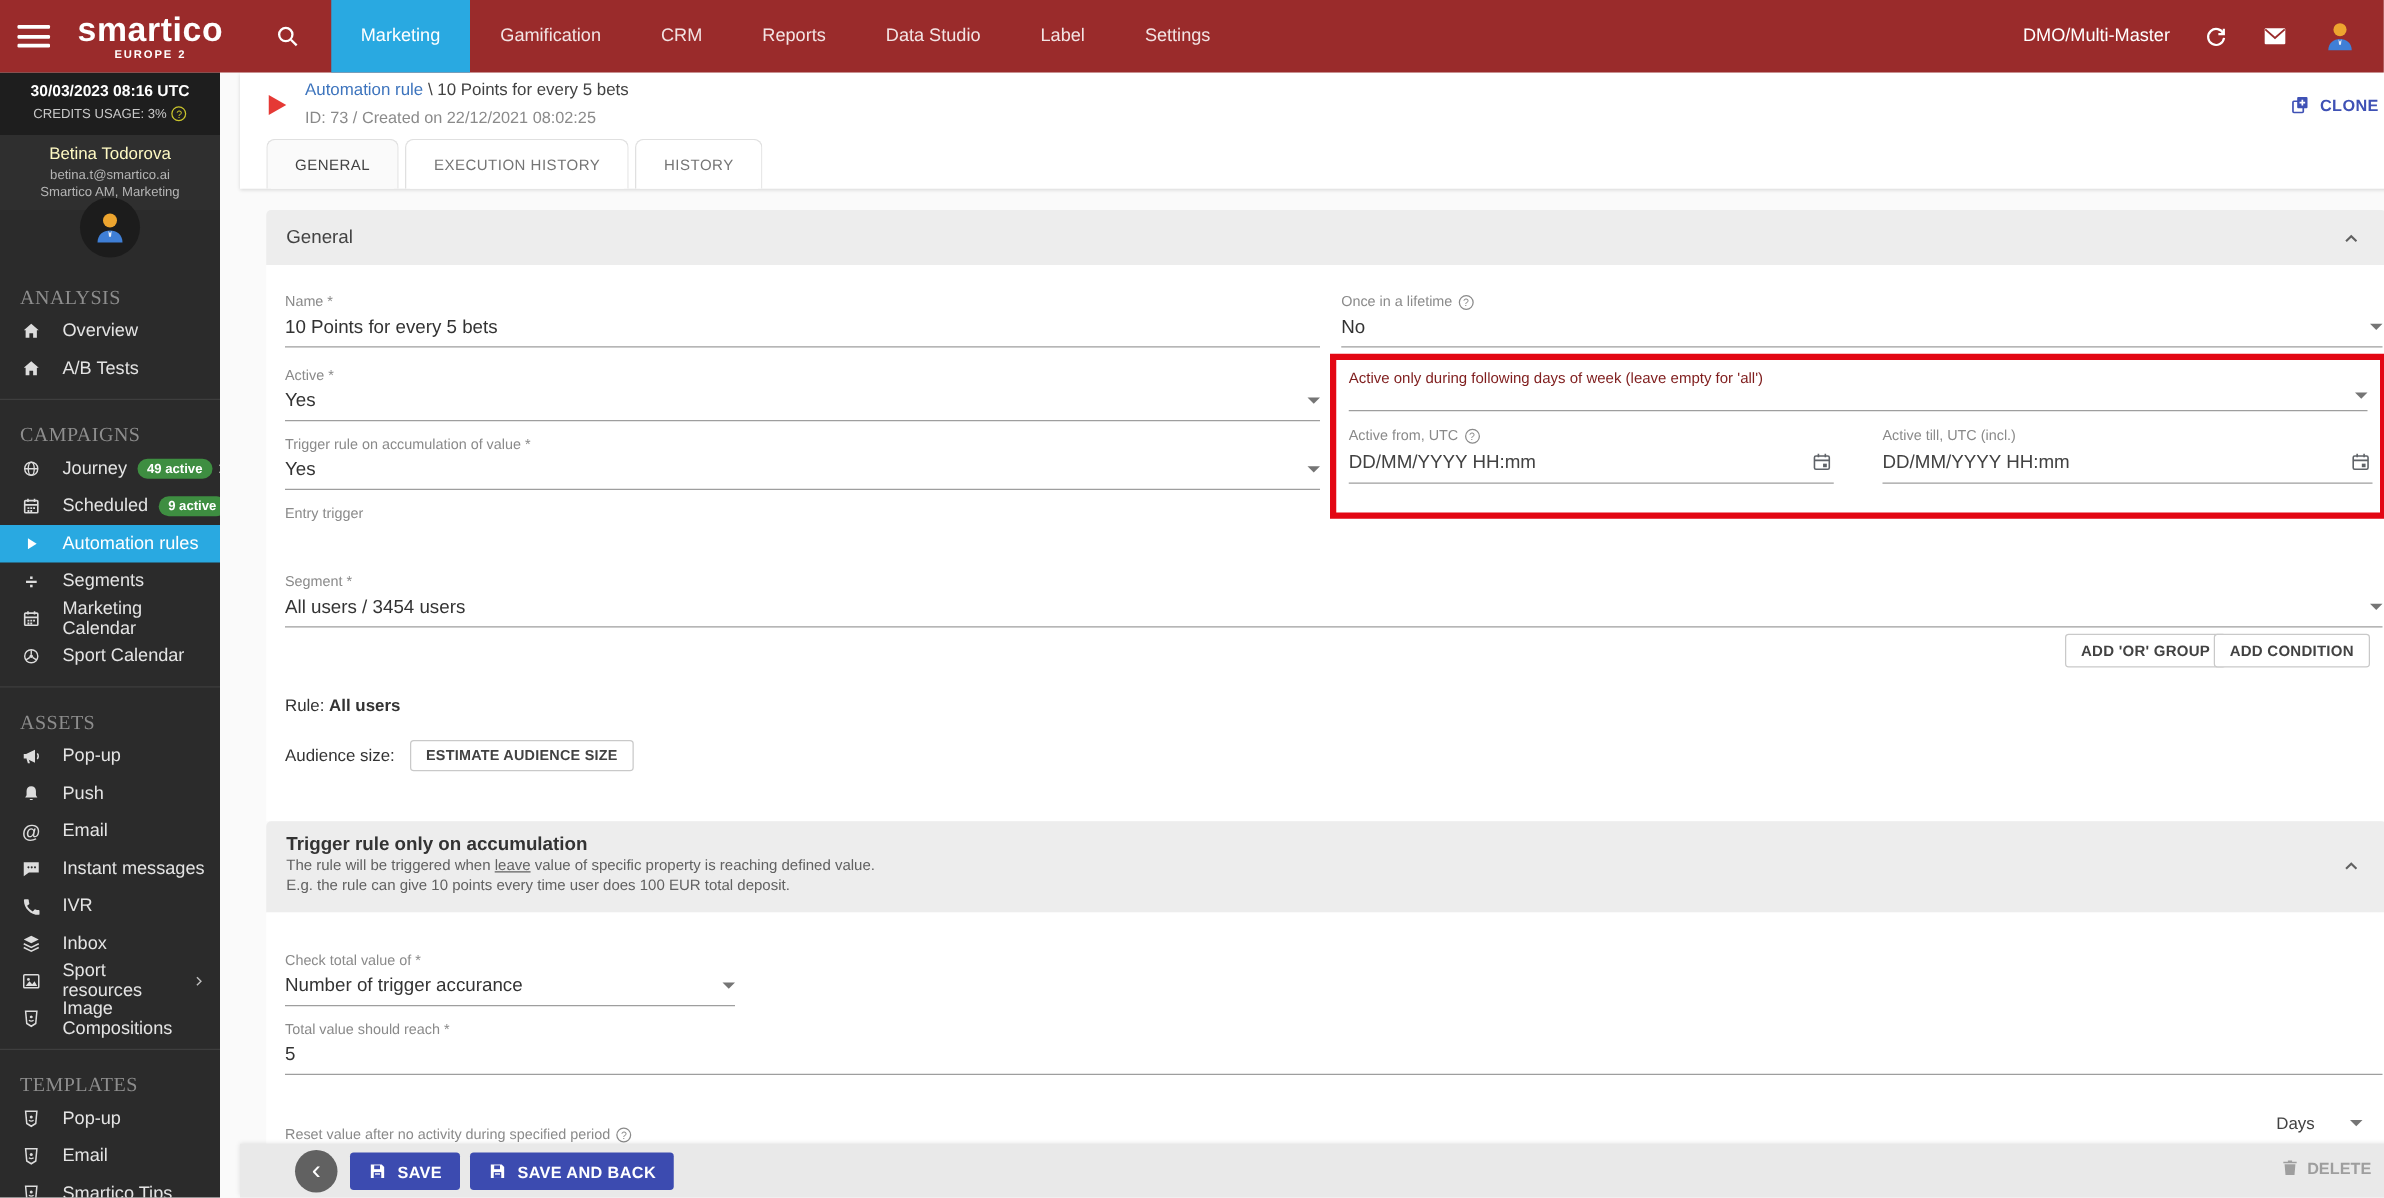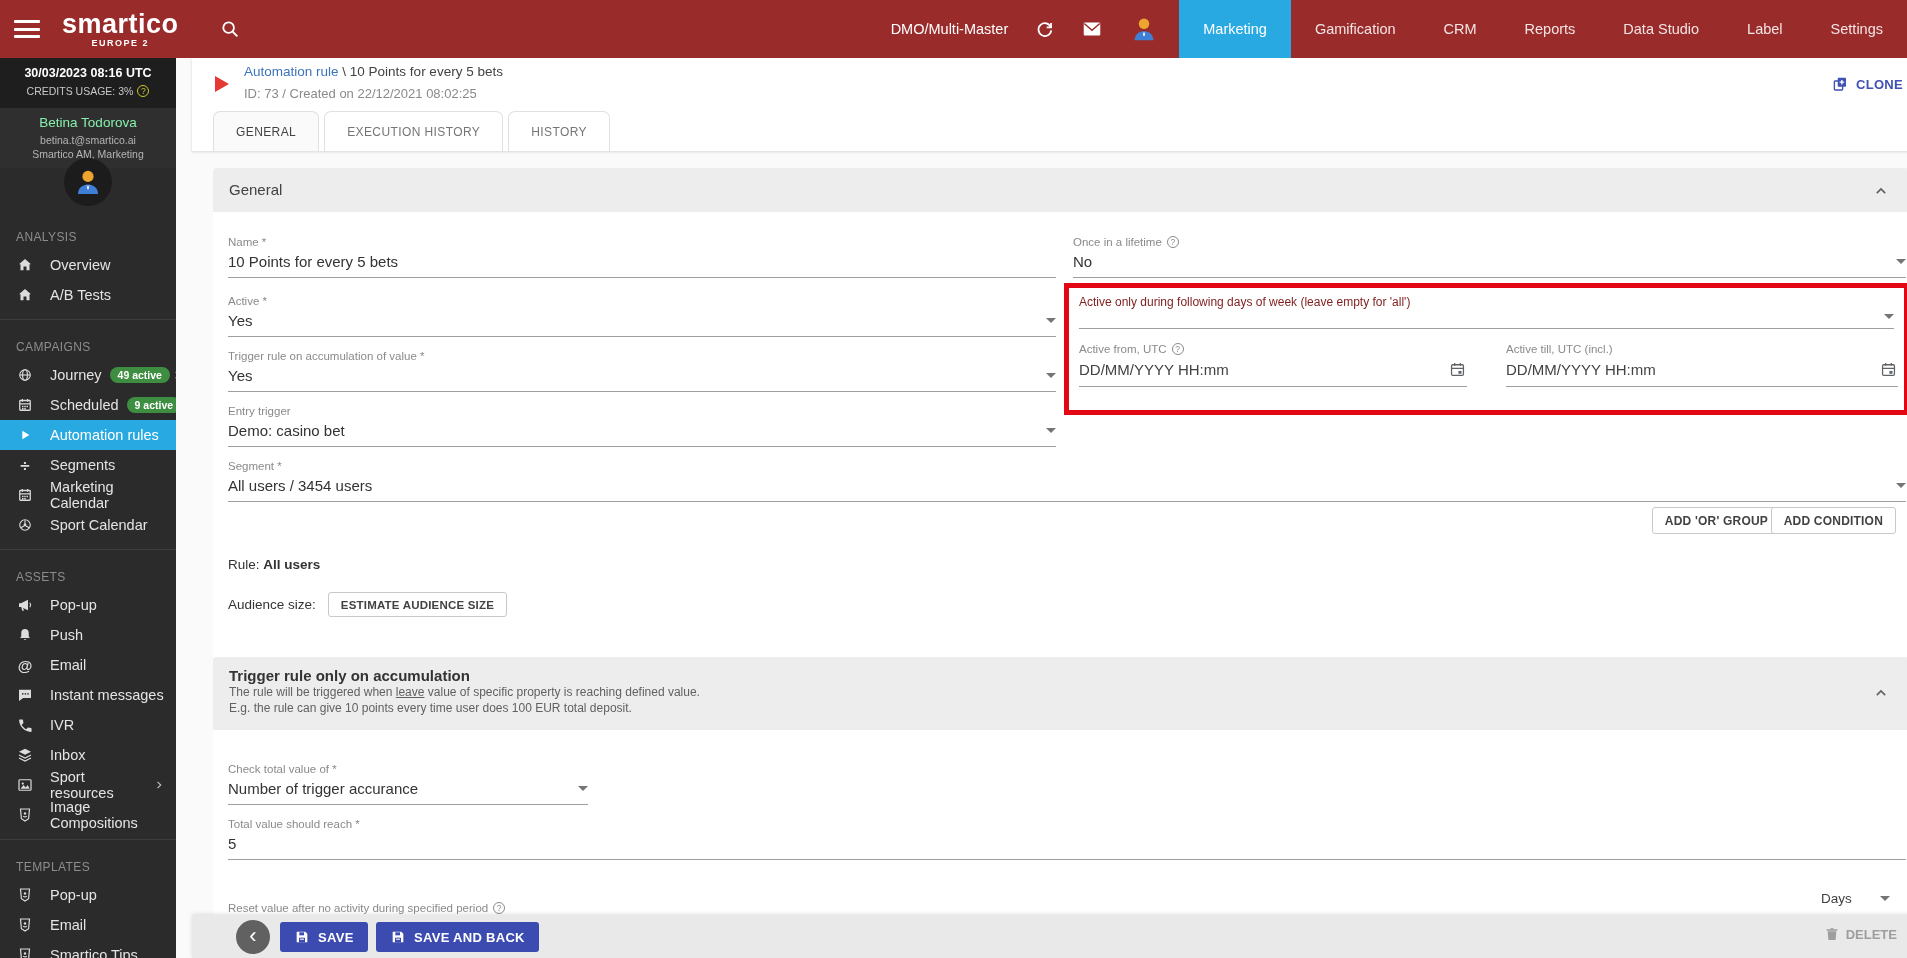--- a/index.html
+++ b/index.html
@@ -21,26 +21,26 @@
   .hicon { display:flex; cursor:pointer; }
 
   
   #sidebar { position:absolute; left:0; top:58px; width:176px; height:900px; background:#2b2b2b; overflow:hidden; z-index:20; }
   #sb-top { position:absolute; left:0; top:0; width:176px; height:50px; background:#1e1e1e; text-align:center; }
   #sb-date { color:#fff; font-size:12.5px; font-weight:bold; padding-top:8px; }
   #sb-credits { color:#c9c9c9; font-size:10.5px; margin-top:5px; display:flex; justify-content:center; align-items:center; gap:4px; }
   .qmark { display:inline-flex; width:12px; height:12px; border-radius:50%; border:1px solid #8a8a8a; color:#8a8a8a; font-size:8.5px; align-items:center; justify-content:center; flex:0 0 auto; }
   .qmark.yellow { border-color:#c9c42c; color:#c9c42c; }
   #sb-user { position:absolute; left:0; top:50px; width:176px; height:60px; background:#2f2f2f; text-align:center; }
-  #sb-user .uname { color:#86efac; font-size:13.5px; padding-top:7px; }
+  #sb-user .uname { color:#fef9c3; font-size:13.5px; padding-top:7px; }
   #sb-user .uemail { color:#b5b5b5; font-size:10.5px; margin-top:4px; }
   #sb-user .urole { color:#b5b5b5; font-size:10.5px; margin-top:2px; }
   #sb-avatar { position:absolute; left:64px; top:100px; width:48px; height:48px; border-radius:50%; background:#1c1c1c; display:flex; align-items:center; justify-content:center; }
   #sb-nav { position:absolute; left:0; top:162px; width:176px; }
-  .sb-section { height:30px; padding:10px 0 0 16px; color:#8d8d8d; font-size:12px; letter-spacing:.4px; }
+  .sb-section { height:30px; padding:10px 0 0 16px; color:#8d8d8d; font-size:16px; letter-spacing:.4px;font-family:Liberation Serif, serif; }
   .sb-row { height:30px; display:flex; align-items:center; padding-left:16px; color:#e4e4e4; font-size:14.5px; cursor:pointer; }
   .sb-row .sic { width:18px; display:flex; justify-content:center; margin-right:16px; flex:0 0 auto; }
   .sb-row.active { background:#29a9e1; color:#fff; }
   .badge { margin-left:8px; background:#3e8e41; color:#fff; font-size:10.5px; font-weight:bold; padding:2px 8px; border-radius:9px; white-space:nowrap; }
   .sb-chev { margin-left:auto; margin-right:10px; display:flex; }
   .sb-div { border-top:1px solid #3e3e3e; margin:9px 0 10px 0; }
   .divglyph { font-size:17px; font-weight:bold; color:#dcdcdc; line-height:1; }
   .atglyph { font-size:15px; font-weight:bold; color:#dcdcdc; line-height:1; }
 
   
@@ -213,46 +213,46 @@
     </div>
   <div class="logoblock">
     <div class="logotext">smartico</div>
     <div class="logosub">EUROPE 2</div>
   </div>
   <div class="hsearch">
       <svg width="22" height="22">
         <use href="#i-search"></use>
       </svg>
     </div>
-  <div id="hright">
-    <span class="account">DMO/Multi-Master</span>
-    <span class="hicon">
-        <svg width="21" height="21">
-          <use href="#i-refresh"></use>
-        </svg>
-      </span>
-    <span class="hicon">
-        <svg width="22" height="22">
-          <use href="#i-mail"></use>
-        </svg>
-      </span>
-    <span class="hicon">
-        <svg width="30" height="30">
-          <use href="#i-avatar"></use>
-        </svg>
-      </span>
-  </div>
   <div id="hnav">
     <div class="navitem active">Marketing</div>
     <div class="navitem">Gamification</div>
     <div class="navitem">CRM</div>
     <div class="navitem">Reports</div>
     <div class="navitem">Data Studio</div>
     <div class="navitem">Label</div>
     <div class="navitem">Settings</div>
+  </div>
+  <div id="hright">
+    <span class="account">DMO/Multi-Master</span>
+    <span class="hicon">
+        <svg width="21" height="21">
+          <use href="#i-refresh"></use>
+        </svg>
+      </span>
+    <span class="hicon">
+        <svg width="22" height="22">
+          <use href="#i-mail"></use>
+        </svg>
+      </span>
+    <span class="hicon">
+        <svg width="30" height="30">
+          <use href="#i-avatar"></use>
+        </svg>
+      </span>
   </div>
 </div>
 
 <div id="sidebar">
   <div id="sb-top">
     <div id="sb-date">30/03/2023 08:16 UTC</div>
     <div id="sb-credits">
       <span>CREDITS USAGE: 3%</span>
       <span class="qmark yellow">?</span>
     </div>
@@ -541,24 +541,20 @@
   <div class="fld" style="left:36px; top:292px; width:828px;">
     <div class="lbl">Trigger rule on accumulation of value *</div>
     <div class="val">
         <span>Yes</span>
         <span class="caret"></span>
       </div>
   </div>
 
   <div class="fld" style="left:36px; top:347px; width:828px;">
     <div class="lbl">Entry trigger</div>
-    <div class="val">
-        <span>Demo: casino bet</span>
-        <span class="caret"></span>
-      </div>
   </div>
 
   <div class="fld" style="left:36px; top:402px; width:1678px;">
     <div class="lbl">Segment *</div>
     <div class="val">
         <span>All users / 3454 users</span>
         <span class="caret"></span>
       </div>
   </div>
 

